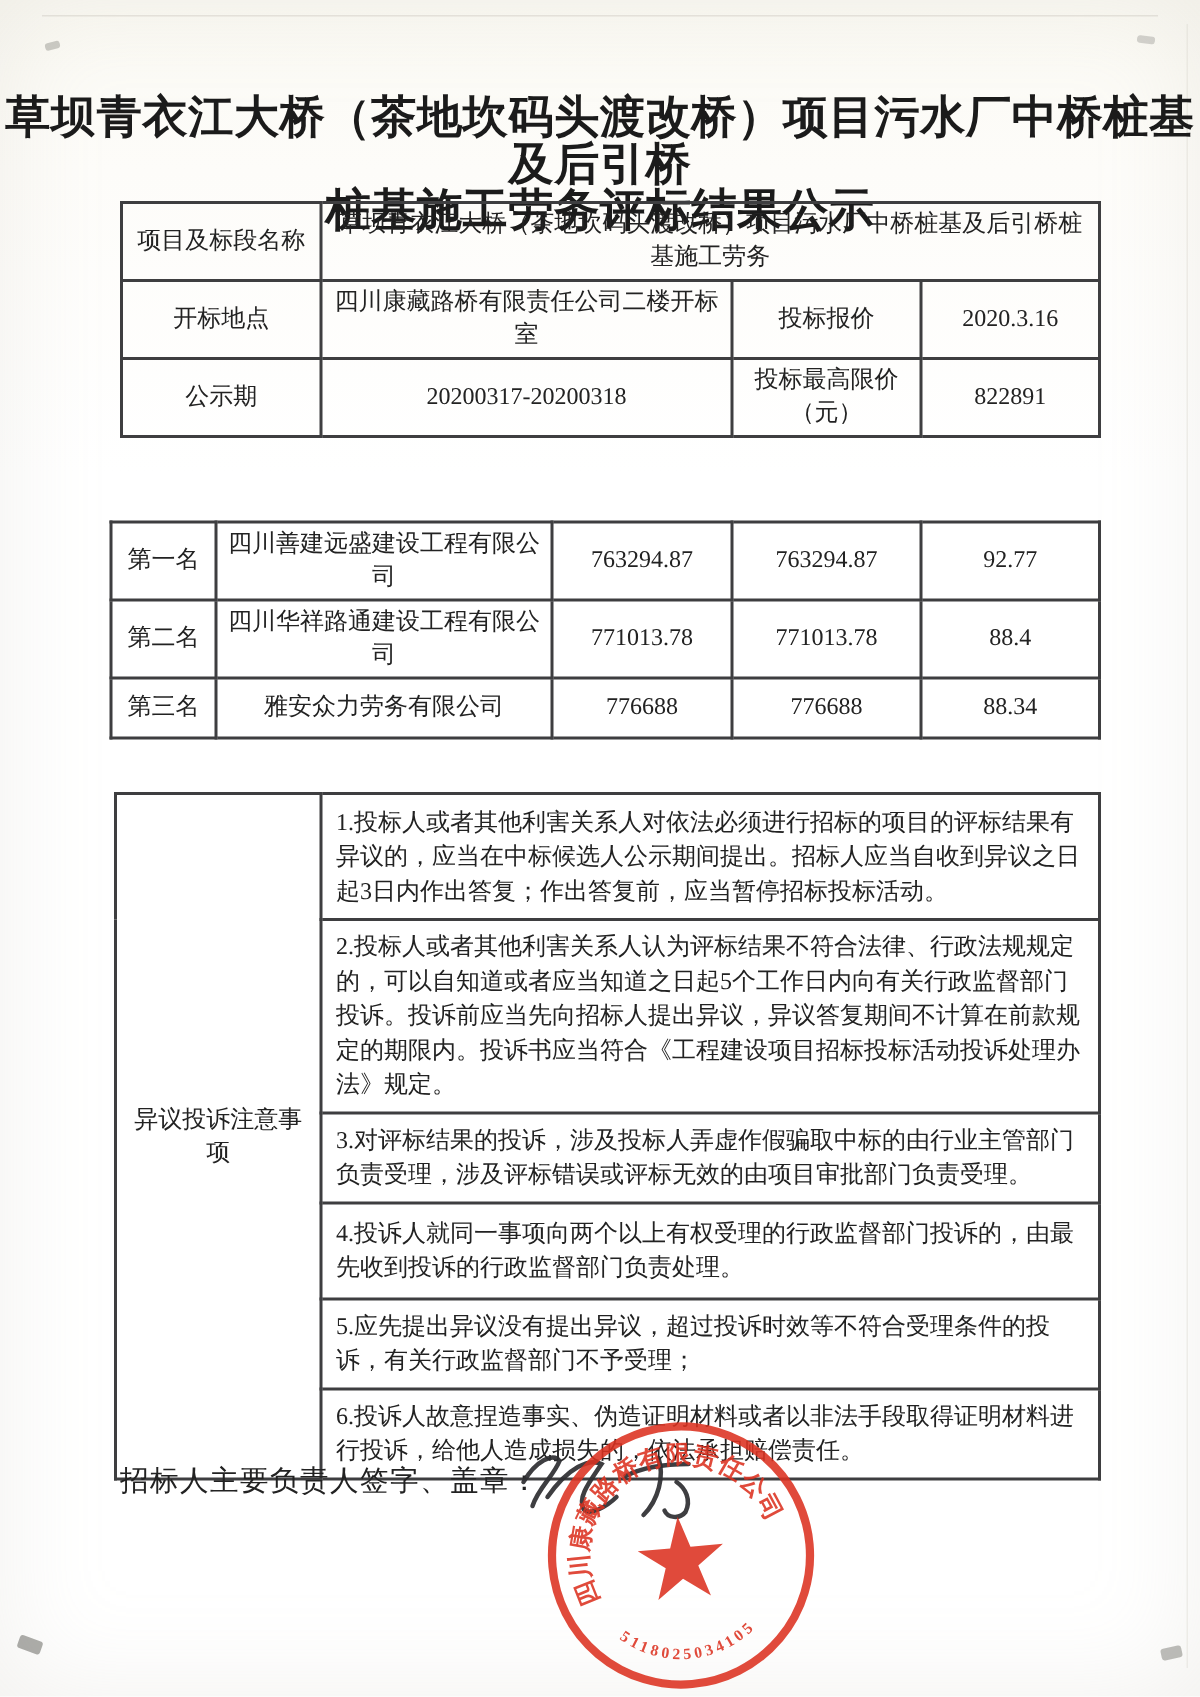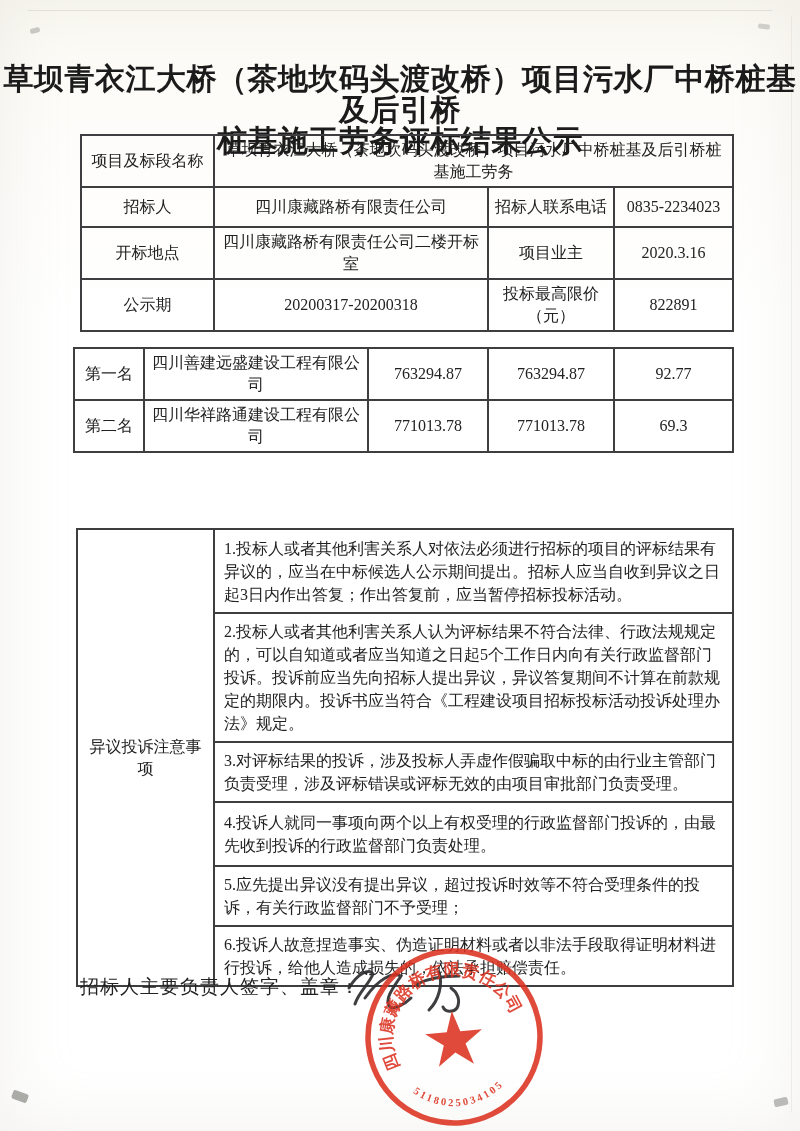--- a/index.html
+++ b/index.html
@@ -64,30 +64,24 @@
         <col style="width:133px">
         <col style="width:274px">
         <col style="width:126px">
         <col style="width:119px">
       </colgroup>
     <tbody>
         <tr style="height:49px">
       <td>项目及标段名称</td>
       <td colspan="3">草坝青衣江大桥（茶地坎码头渡改桥）项目污水厂中桥桩基及后引桥桩基施工劳务</td>
     </tr>
-    <tr style="height:40px">
-      <td>招标人</td>
-      <td>四川康藏路桥有限责任公司</td>
-      <td>招标人联系电话</td>
-      <td>0835-2234023</td>
-    </tr>
     <tr style="height:42px">
       <td>开标地点</td>
       <td>四川康藏路桥有限责任公司二楼开标室</td>
-      <td>项目业主</td>
+      <td>投标报价</td>
       <td>2020.3.16</td>
     </tr>
     <tr style="height:40px">
       <td>公示期</td>
       <td>20200317-20200318</td>
       <td>投标最高限价（元）</td>
       <td>822891</td>
     </tr>
   </tbody>
     </table>
@@ -106,21 +100,28 @@
       <td>四川善建远盛建设工程有限公司</td>
       <td>763294.87</td>
       <td>763294.87</td>
       <td>92.77</td>
     </tr>
     <tr style="height:41px">
       <td>第二名</td>
       <td>四川华祥路通建设工程有限公司</td>
       <td>771013.78</td>
       <td>771013.78</td>
-      <td>69.3</td>
+      <td>88.4</td>
+    </tr>
+    <tr style="height:40px">
+      <td>第三名</td>
+      <td>雅安众力劳务有限公司</td>
+      <td>776688</td>
+      <td>776688</td>
+      <td>88.34</td>
     </tr>
   </tbody>
     </table>
 
   <table class="t3">
     <colgroup>
         <col style="width:137px">
         <col style="width:519px">
       </colgroup>
     <tbody>

